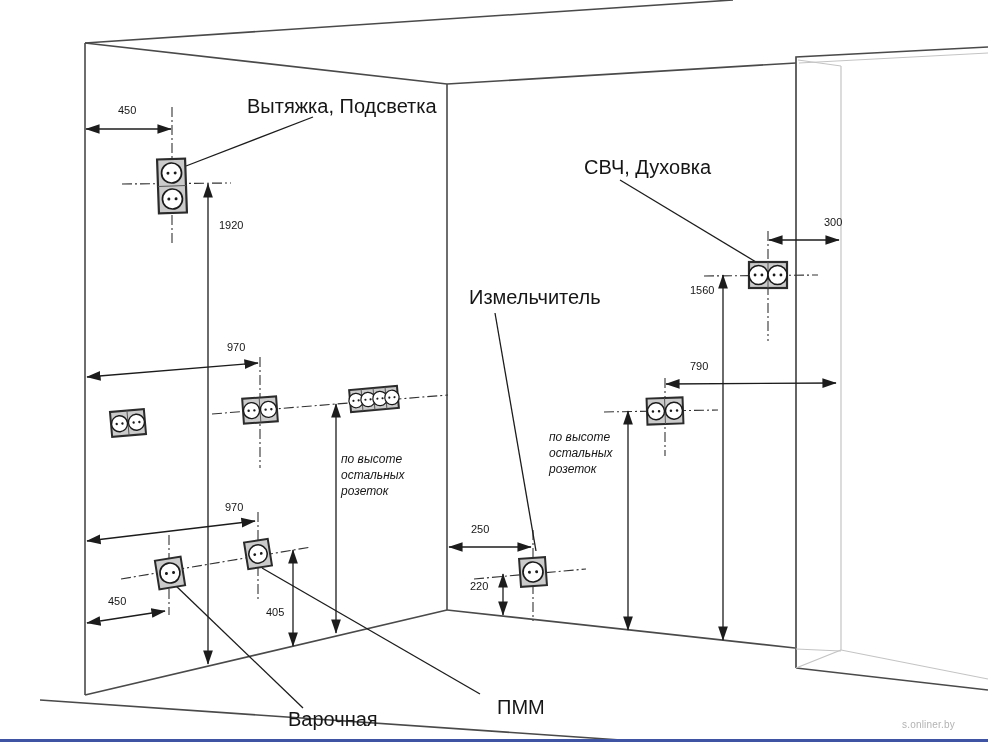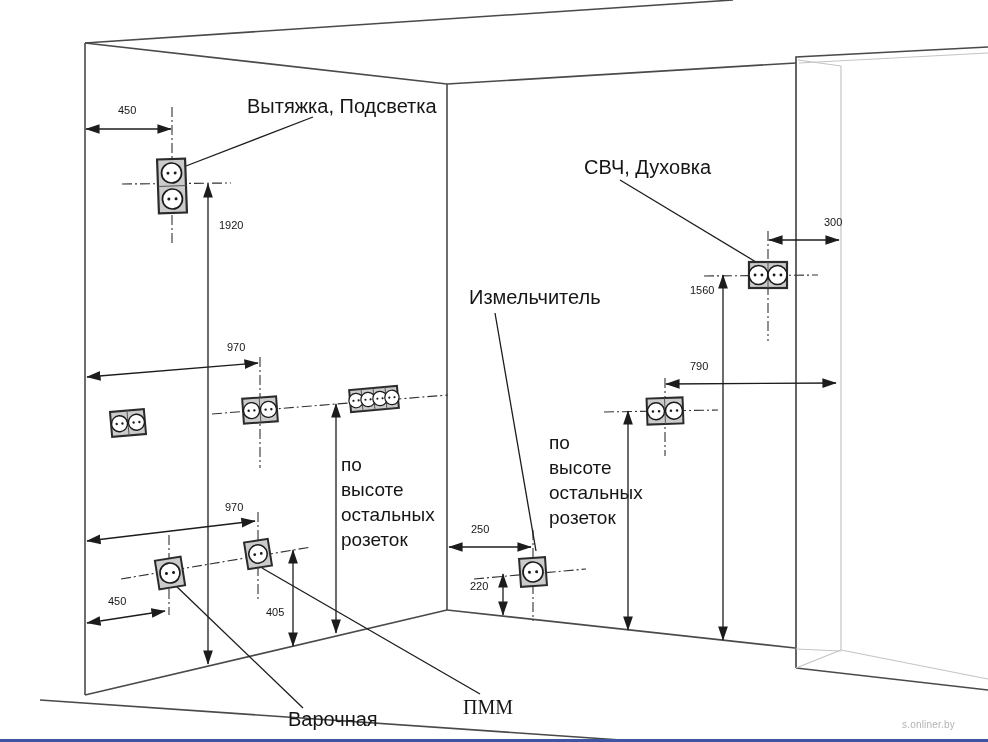--- a/index.html
+++ b/index.html
@@ -13,24 +13,25 @@
   .canvas svg{position:absolute;left:0;top:0;}
   .lbl{
     position:absolute;
     color:#161616;
     font-size:20px;
     line-height:1.2;
     white-space:nowrap;
   }
   .dim{font-size:11px;text-align:center;}
   .note{
-    font-size:19px;
+    font-size:12px;
     line-height:1.32;
     white-space:normal;
     width:84px;
+    font-style:italic;
   }
   .watermark{
     position:absolute;
     left:902px;top:719px;
     font-size:10px;
     color:#b3b3b3;
     letter-spacing:.2px;
   }
   .bottom-bar{
     position:absolute;
@@ -183,21 +184,21 @@
         <use href="#outlet" transform="translate(-9.5,0) scale(0.95)"></use>
         <use href="#outlet" transform="translate(9.5,0) scale(0.95)"></use>
       </g>
     </g>
   </svg>
 
   <div class="lbl" style="left:247px;top:94px;">Вытяжка, Подсветка</div>
   <div class="lbl" style="left:584px;top:155px;">СВЧ, Духовка</div>
   <div class="lbl" style="left:469px;top:285px;">Измельчитель</div>
   <div class="lbl" style="left:288px;top:707px;">Варочная</div>
-  <div class="lbl" style="left:463px;top:695px;font-family:Liberation Serif, serif;">ПММ</div>
+  <div class="lbl" style="left:497px;top:695px;">ПММ</div>
 
   <div class="lbl note" style="left:341px;top:452px;">по высоте остальных розеток</div>
   <div class="lbl note" style="left:549px;top:430px;">по высоте остальных розеток</div>
 
   <div class="lbl dim" style="left:118px;top:104px;">450</div>
   <div class="lbl dim" style="left:219px;top:219px;">1920</div>
   <div class="lbl dim" style="left:227px;top:341px;">970</div>
   <div class="lbl dim" style="left:225px;top:501px;">970</div>
   <div class="lbl dim" style="left:108px;top:595px;">450</div>
   <div class="lbl dim" style="left:266px;top:606px;">405</div>

